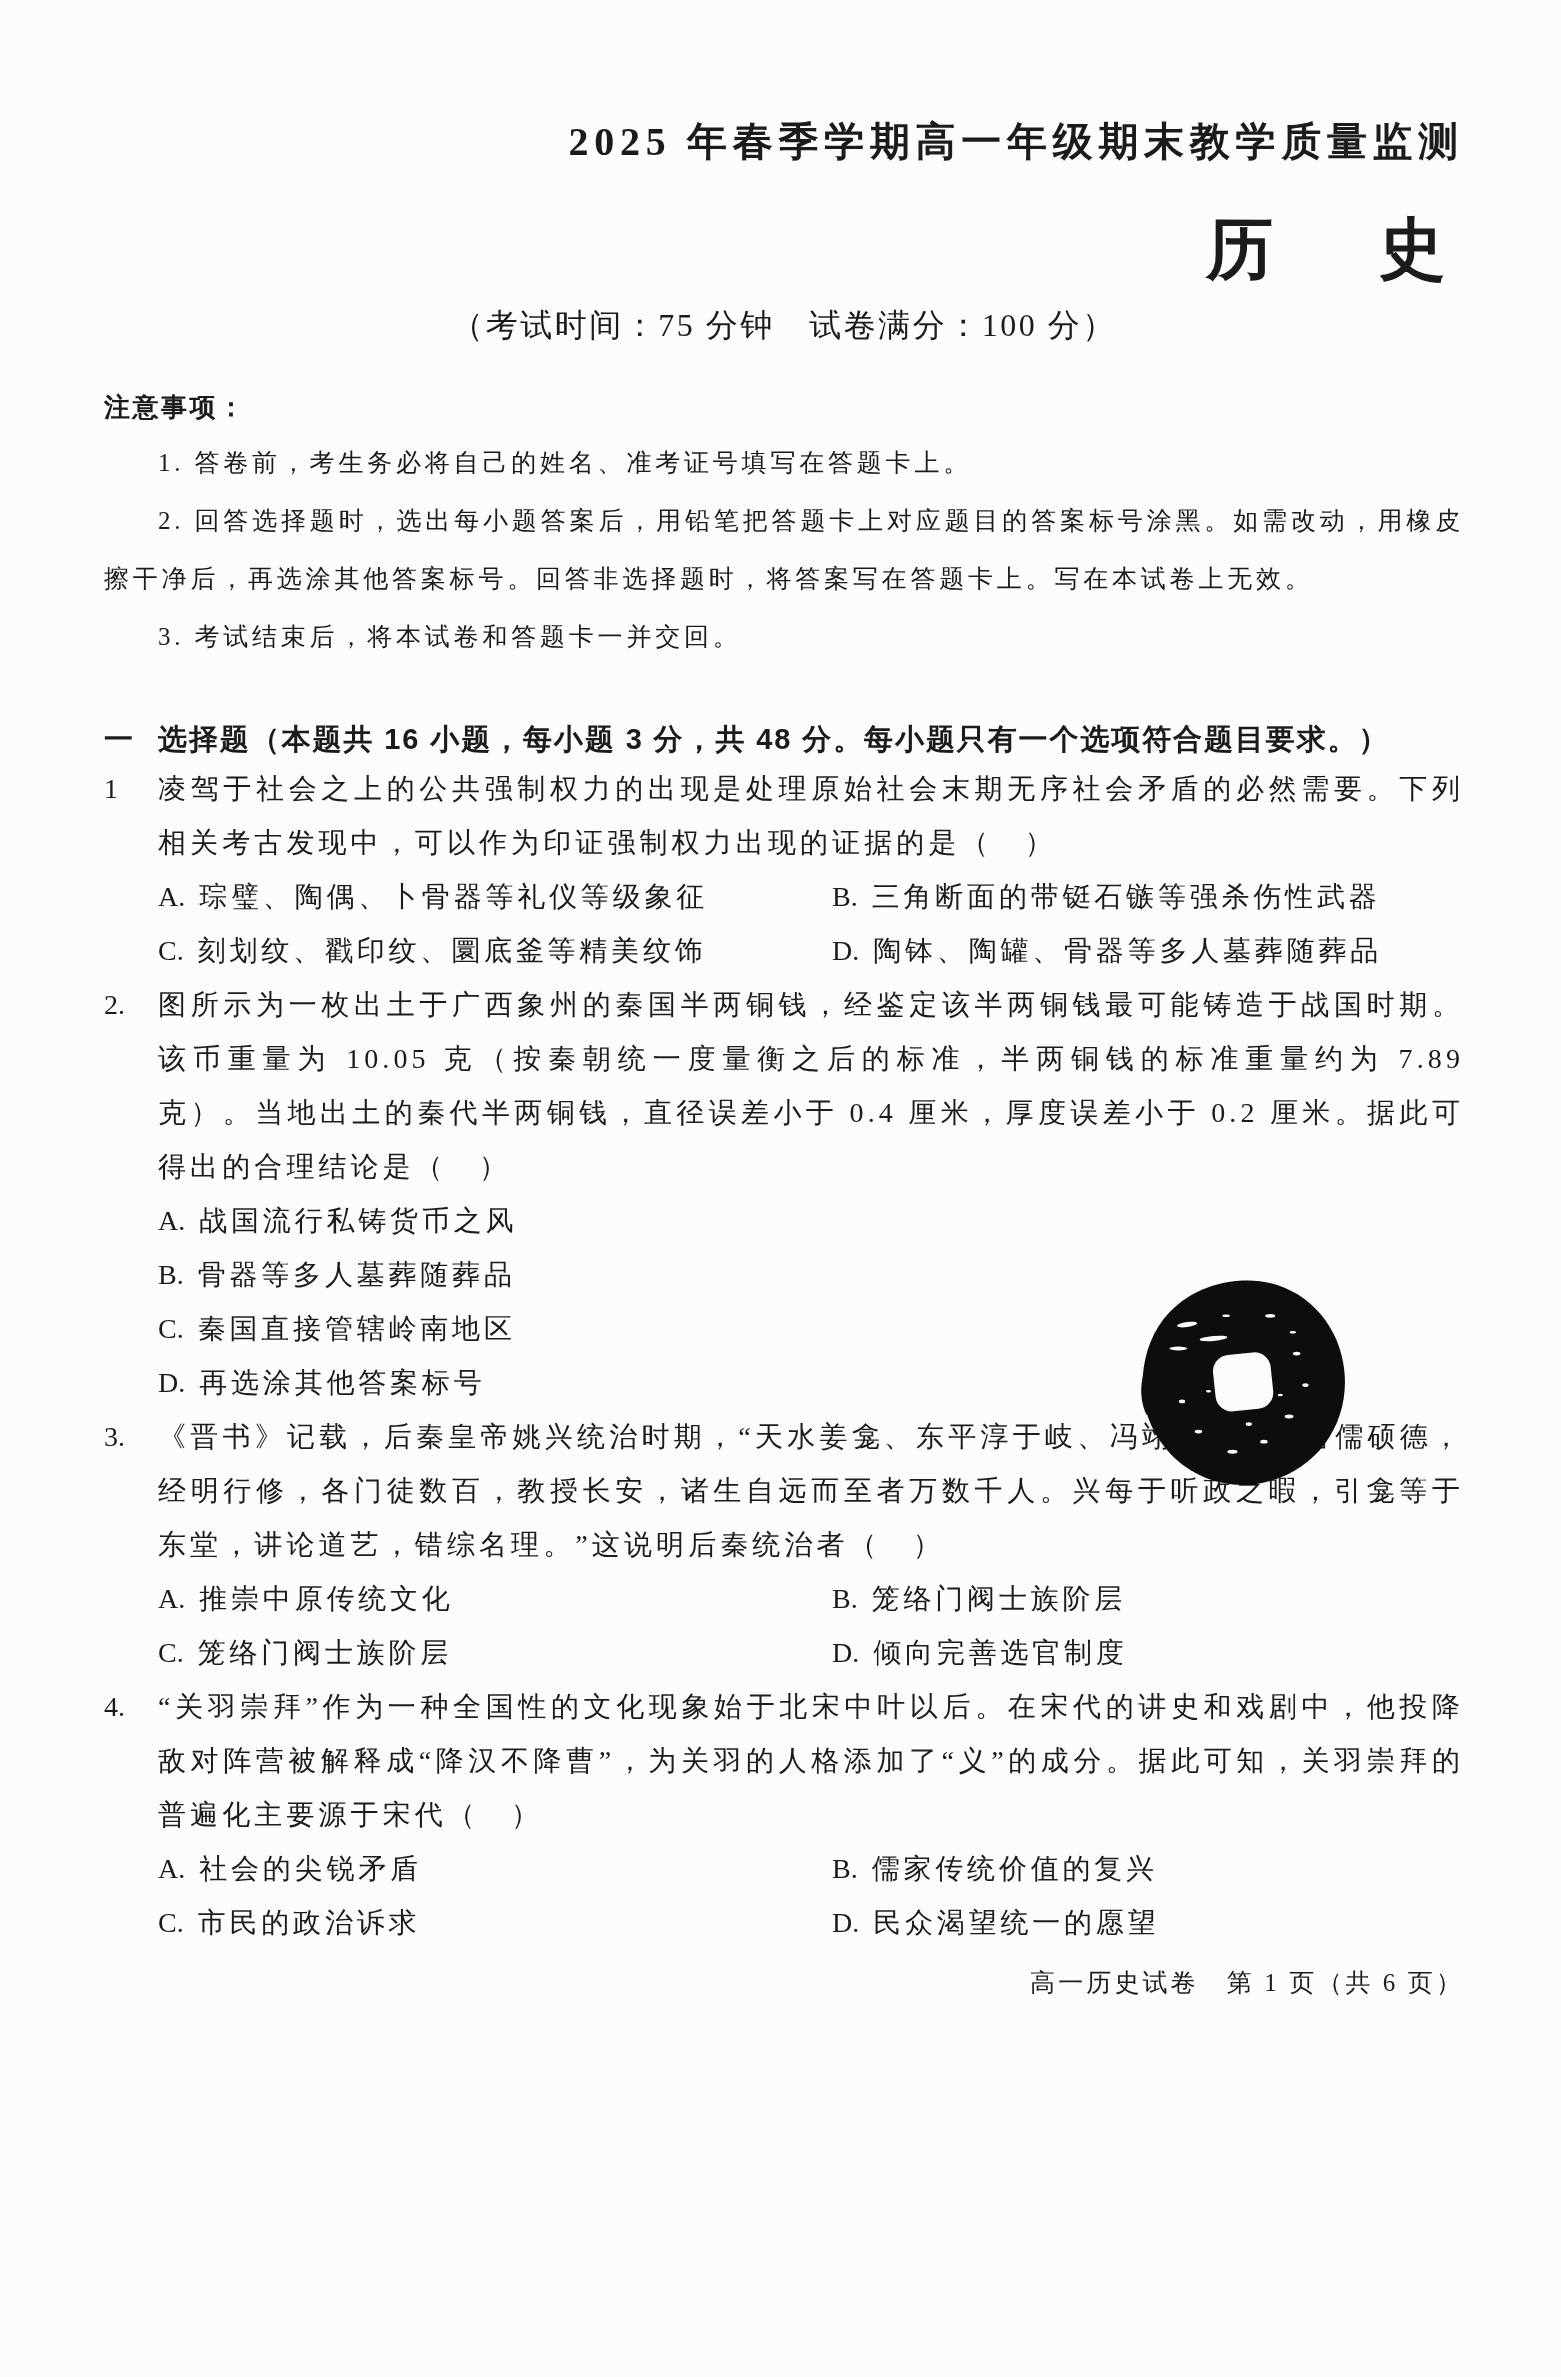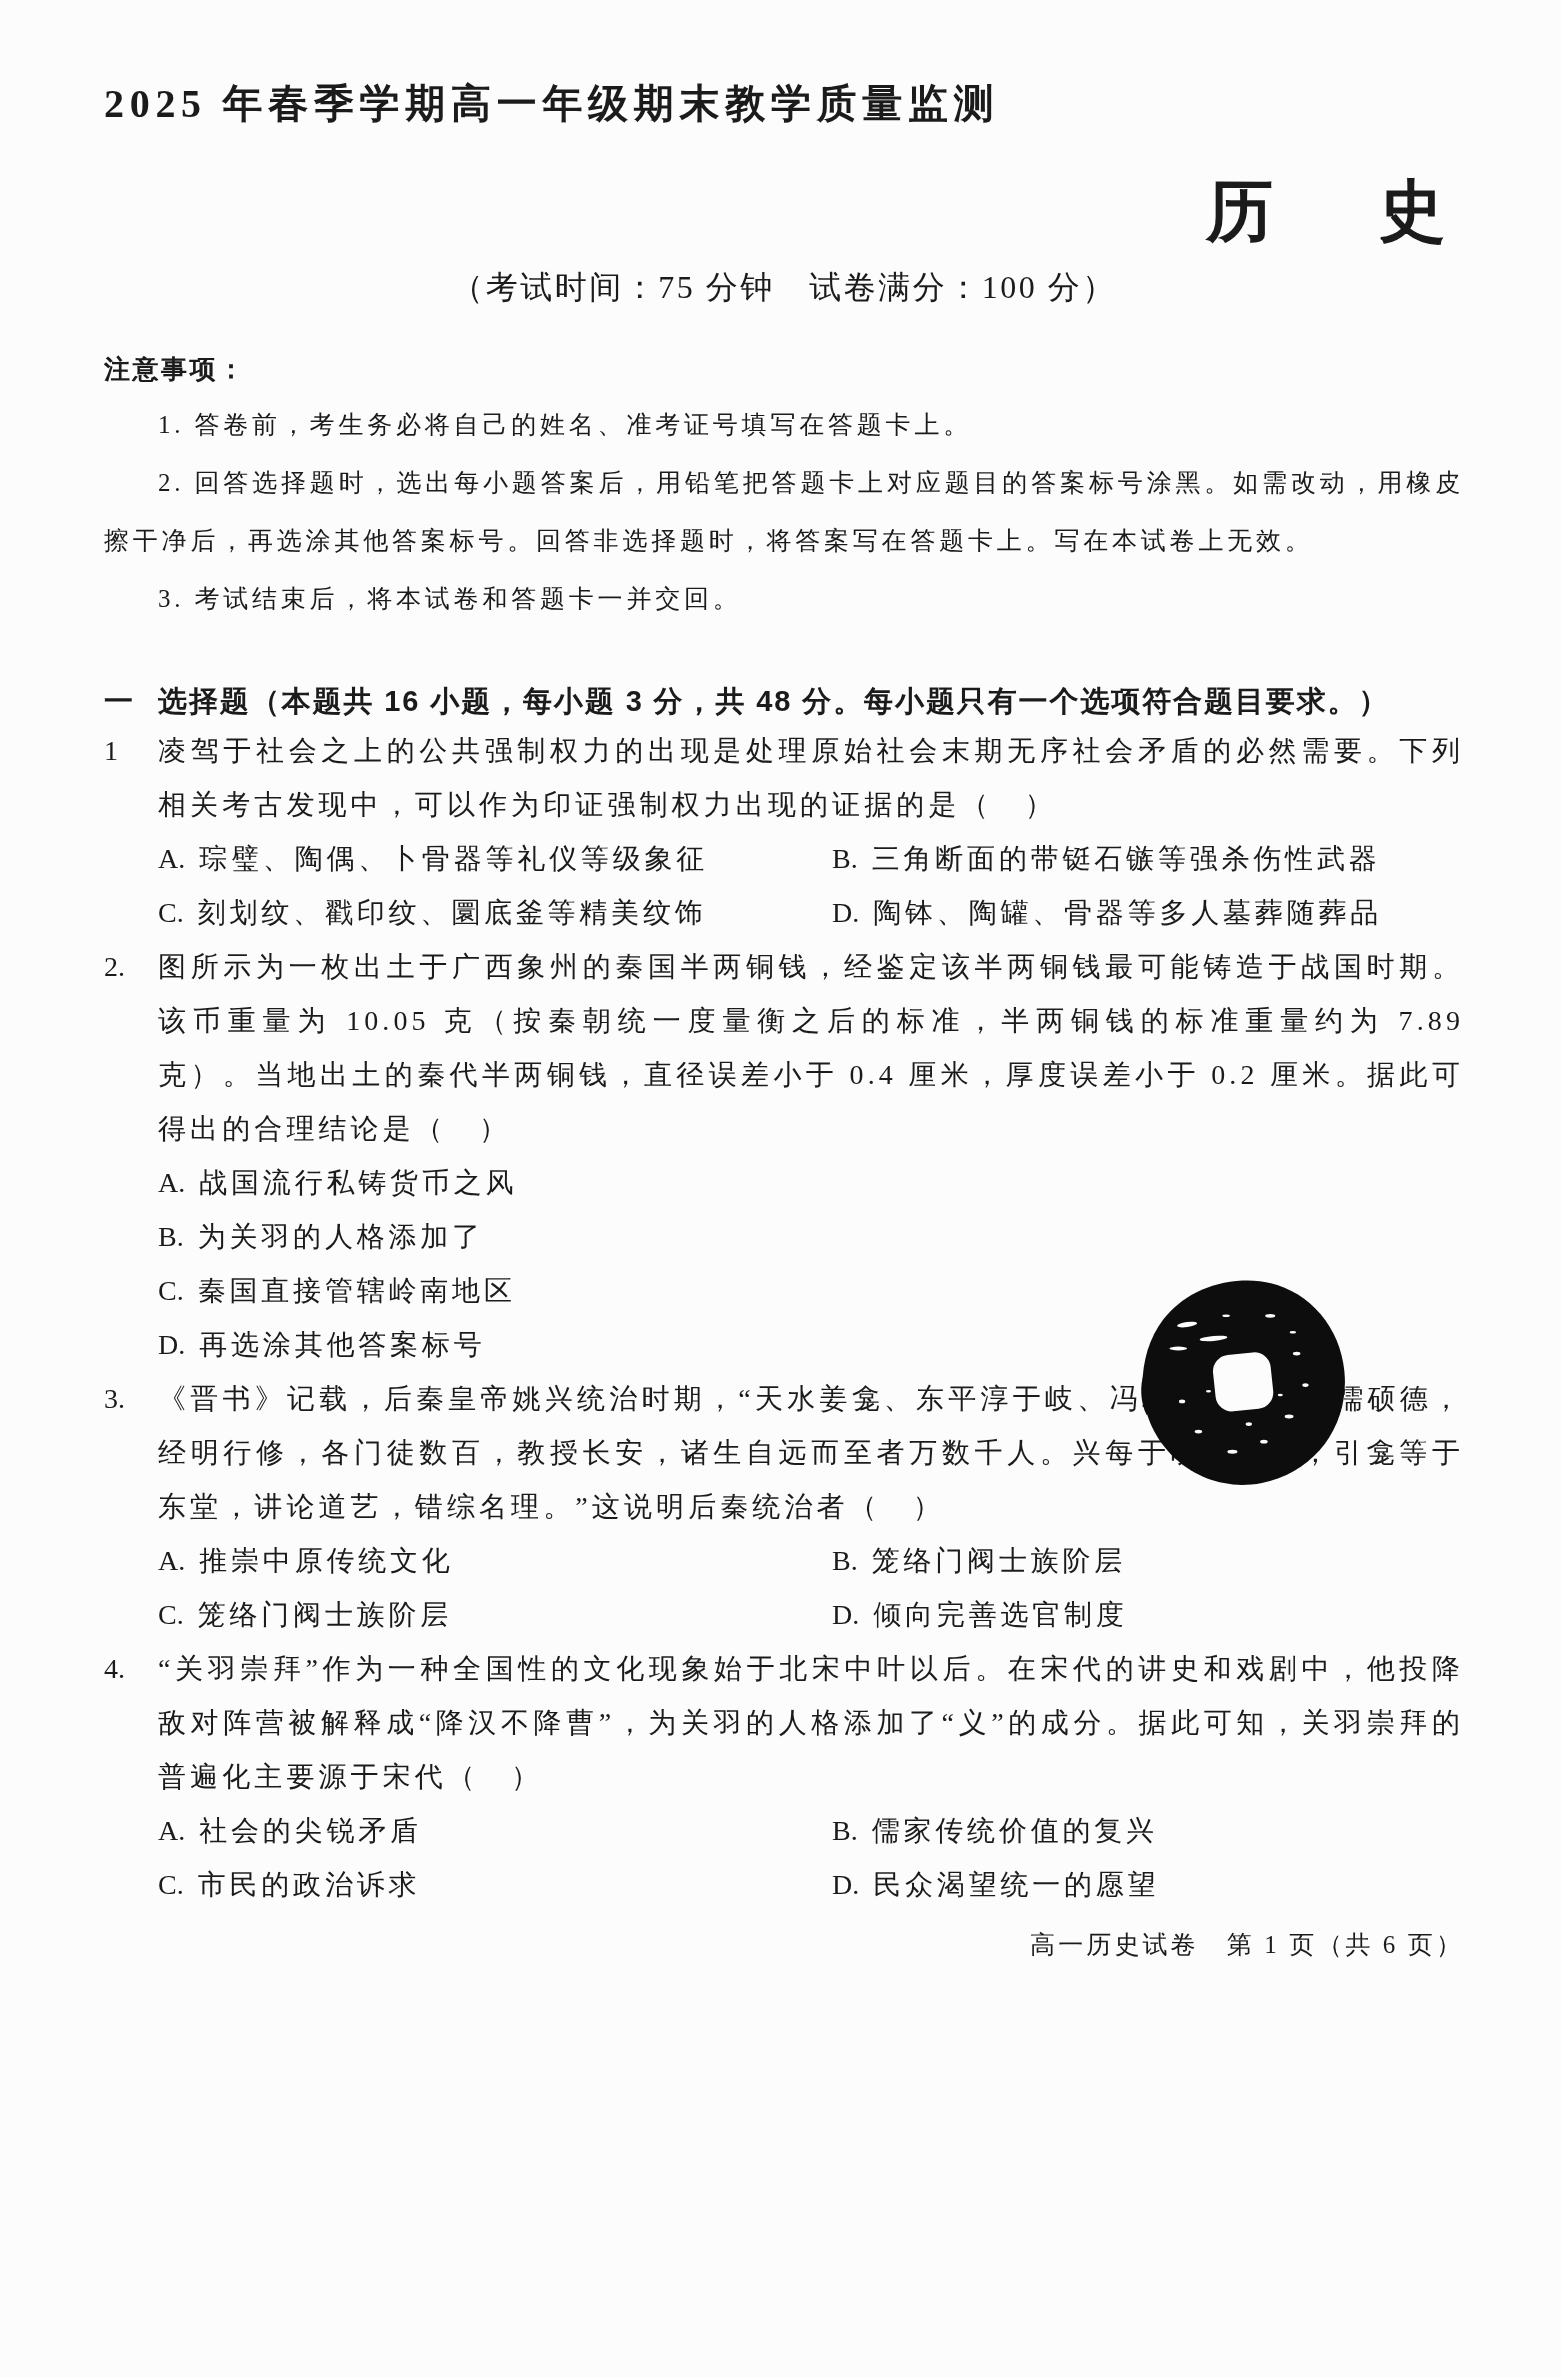--- a/index.html
+++ b/index.html
@@ -8,22 +8,22 @@
     width:1561px;height:2377px;
     margin:0 auto;
     background:#fcfcfc;
     color:#1b1b1b;
     font-family:"Liberation Serif",serif;
     overflow:hidden;
   }
   .content{margin-left:104px;width:1360px;}
 
   .title{
-    margin:0;padding-top:80px;
-    text-align:left;
+    margin:0;padding-top:118px;
+    text-align:right;
     font-size:40px;font-weight:700;
     letter-spacing:5.7px;line-height:48px;
   }
   .subject{
     margin-top:45px;
     text-align:right;
     font-size:67px;font-weight:700;
     letter-spacing:19px;line-height:77px;
   }
   .exam-info{
@@ -129,21 +129,21 @@
         <span class="num">2.</span>
         <span class="qtext">图所示为一枚出土于广西象州的秦国半两铜钱，经鉴定该半两铜钱最可能铸造于战国时期。该币重量为 10.05 克（按秦朝统一度量衡之后的标准，半两铜钱的标准重量约为 7.89 克）。当地出土的秦代半两铜钱，直径误差小于 0.4 厘米，厚度误差小于 0.2 厘米。据此可得出的合理结论是（　）</span>
       </div>
       <div class="opts1">
         <div class="opt">
           <span class="opt-label">A.</span>
           <span class="opt-text">战国流行私铸货币之风</span>
         </div>
         <div class="opt">
           <span class="opt-label">B.</span>
-          <span class="opt-text">为关羽的人格添加了</span>
+          <span class="opt-text">骨器等多人墓葬随葬品</span>
         </div>
         <div class="opt">
           <span class="opt-label">C.</span>
           <span class="opt-text">秦国直接管辖岭南地区</span>
         </div>
         <div class="opt">
           <span class="opt-label">D.</span>
           <span class="opt-text">再选涂其他答案标号</span>
         </div>
       </div>

